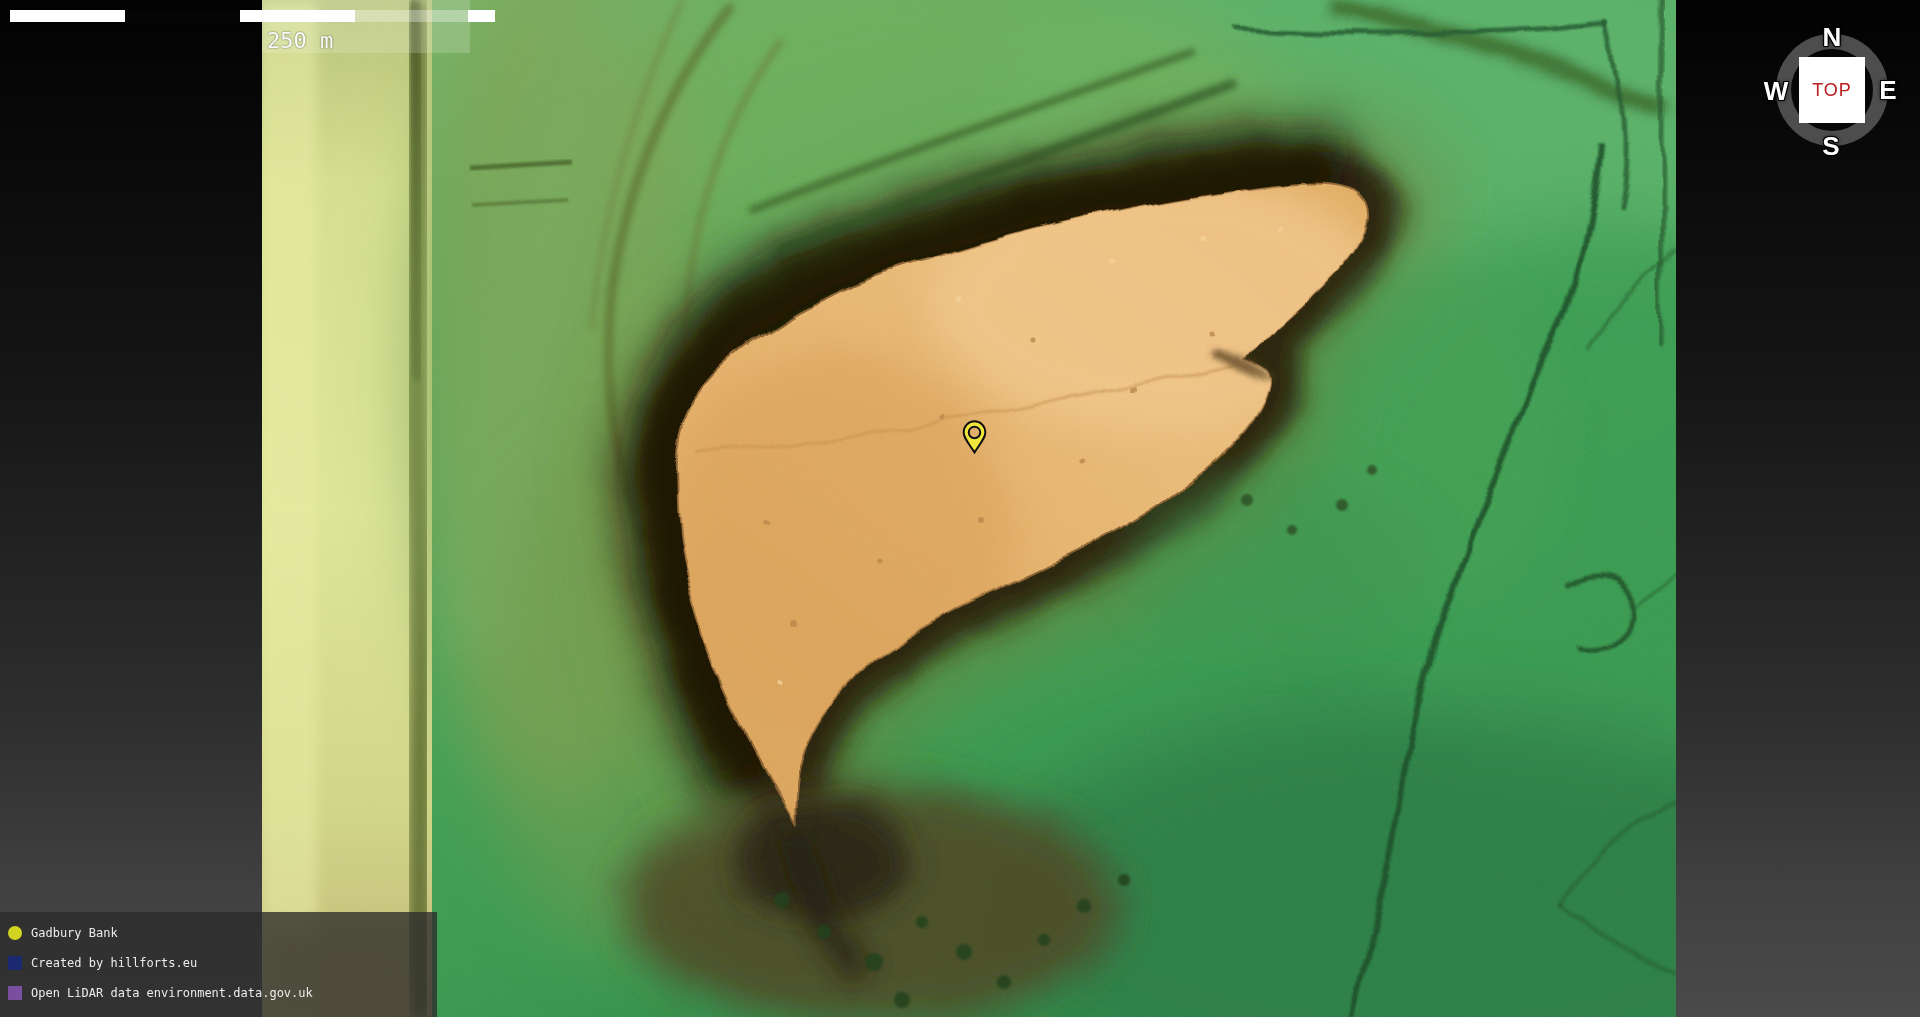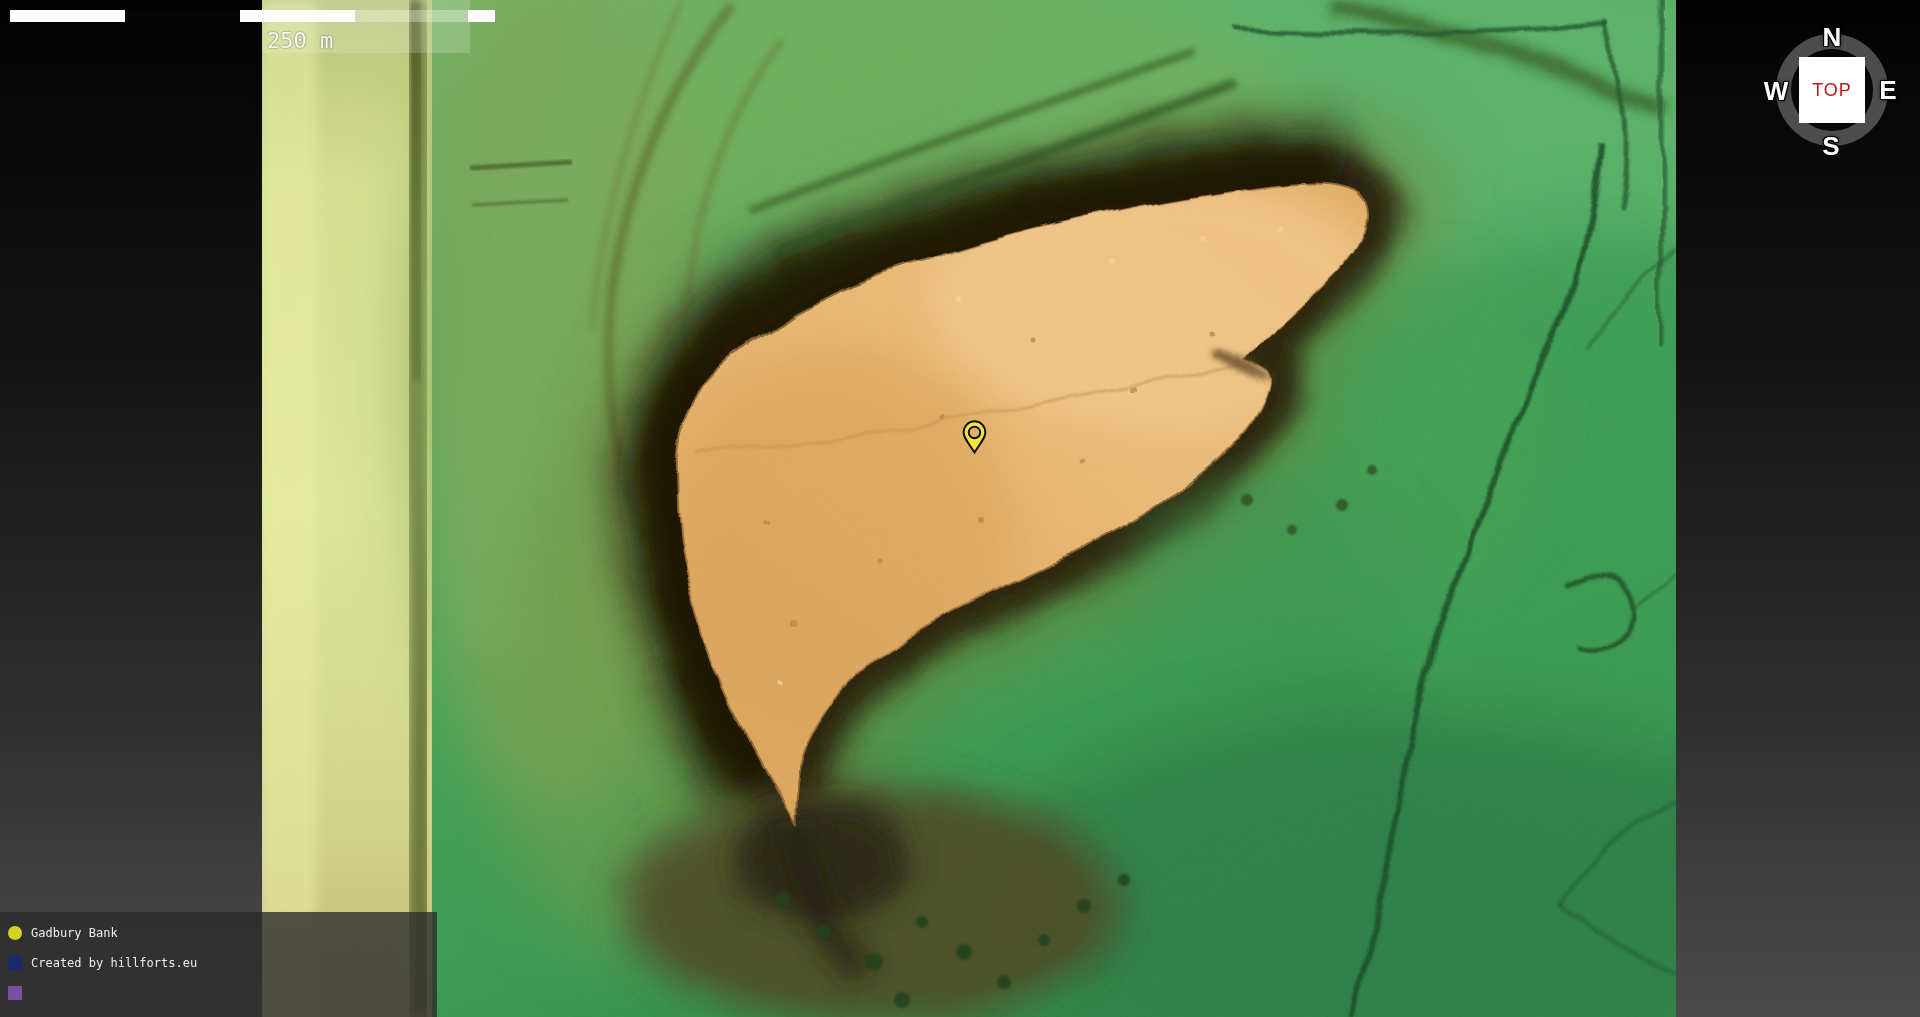--- a/index.html
+++ b/index.html
@@ -255,16 +255,17 @@
     <div class="legend-row">
       <div class="legend-marker circle" style="background: rgb(211, 211, 34);"></div>
       <div class="legend-label">Gadbury Bank</div>
     </div>
     <div class="legend-row">
       <div class="legend-marker" style="background: rgb(27, 42, 112);"></div>
       <div class="legend-label">Created by hillforts.eu</div>
     </div>
     <div class="legend-row">
       <div class="legend-marker" style="background: rgb(122, 79, 160);"></div>
+      <div class="legend-label">Open LiDAR data environment.data.gov.uk</div>
     </div>
   </div>
 
 </div>
 
 </body></html>

